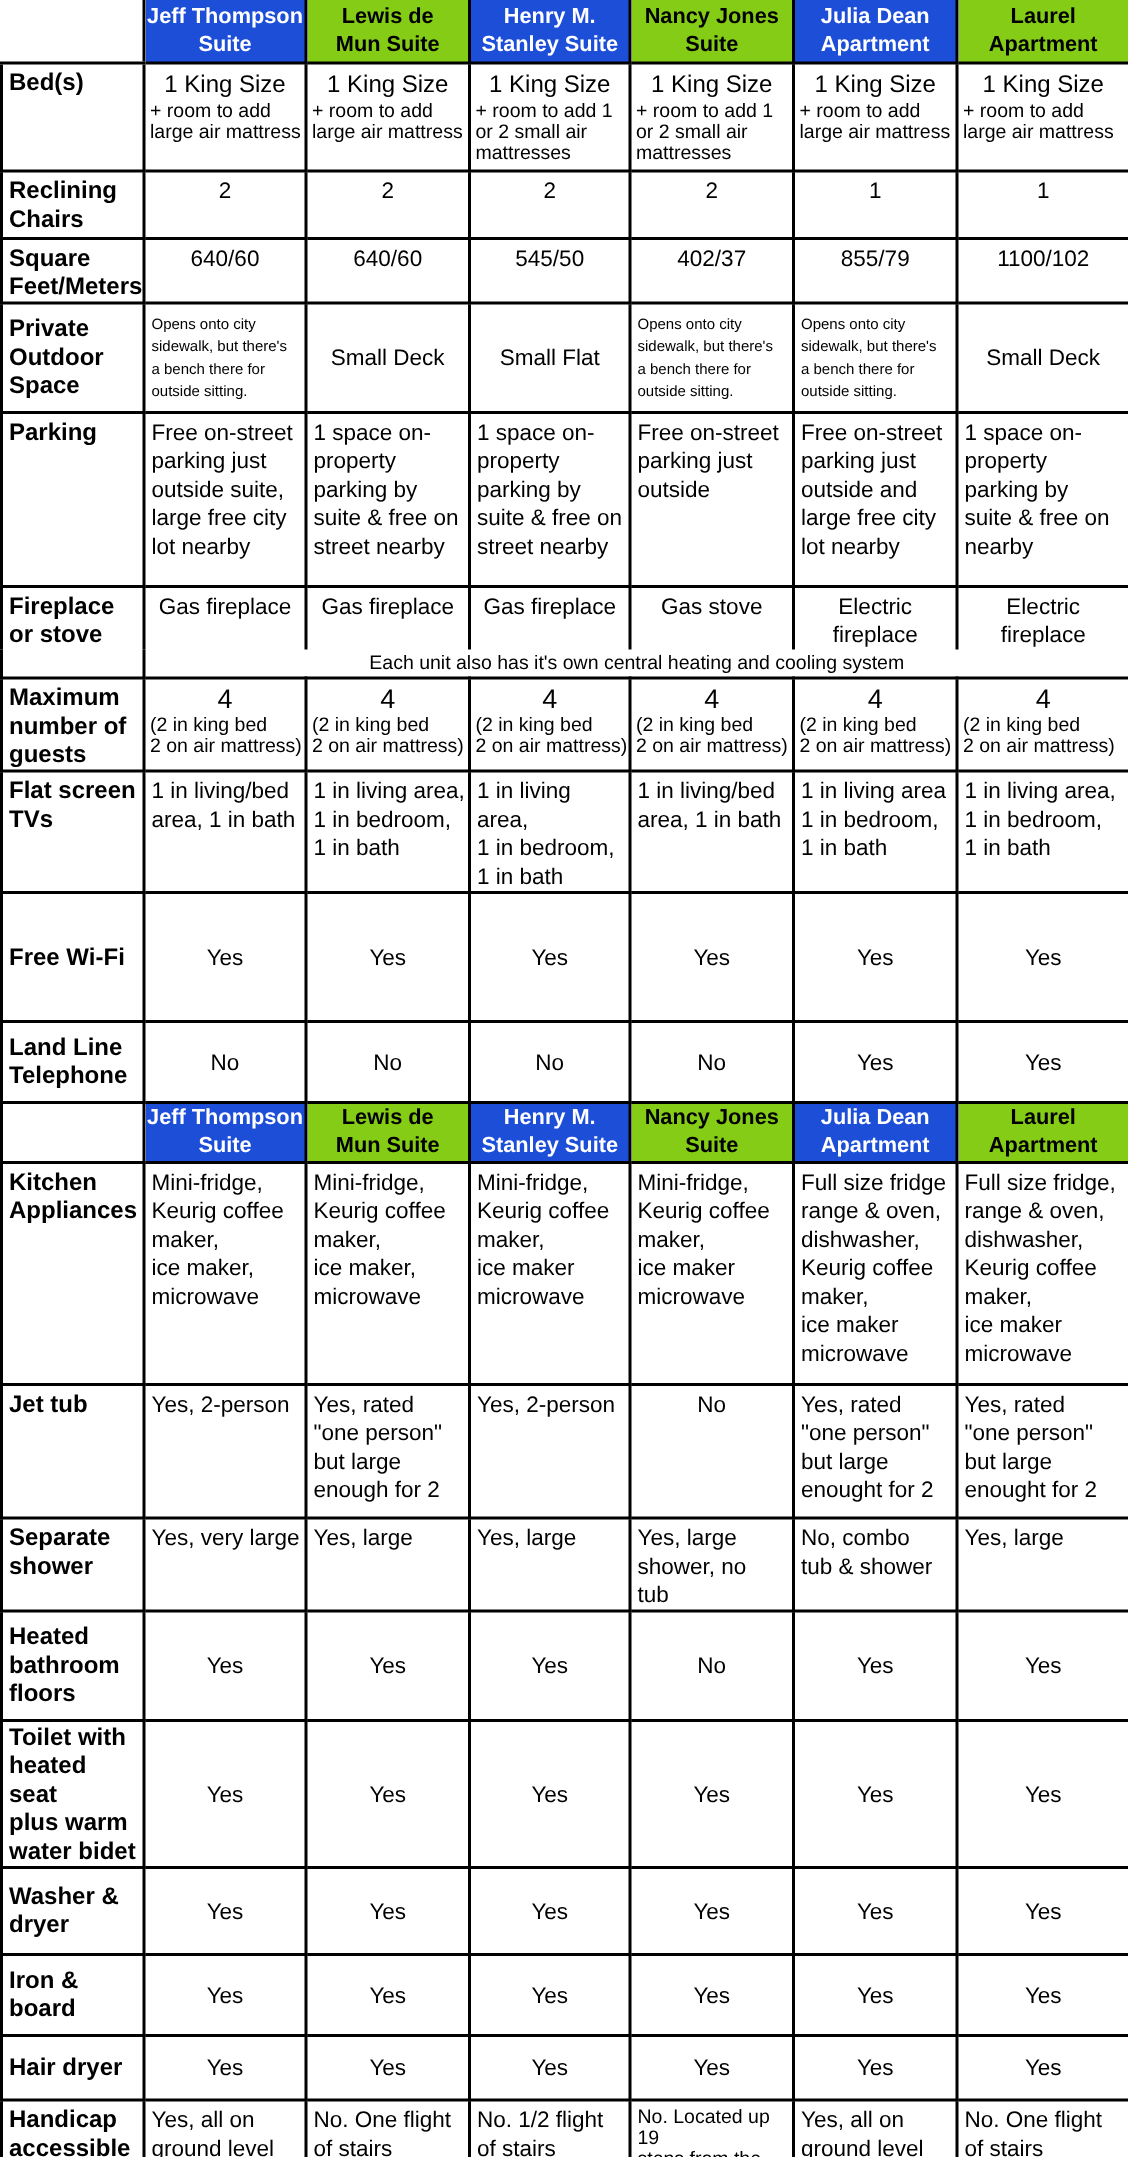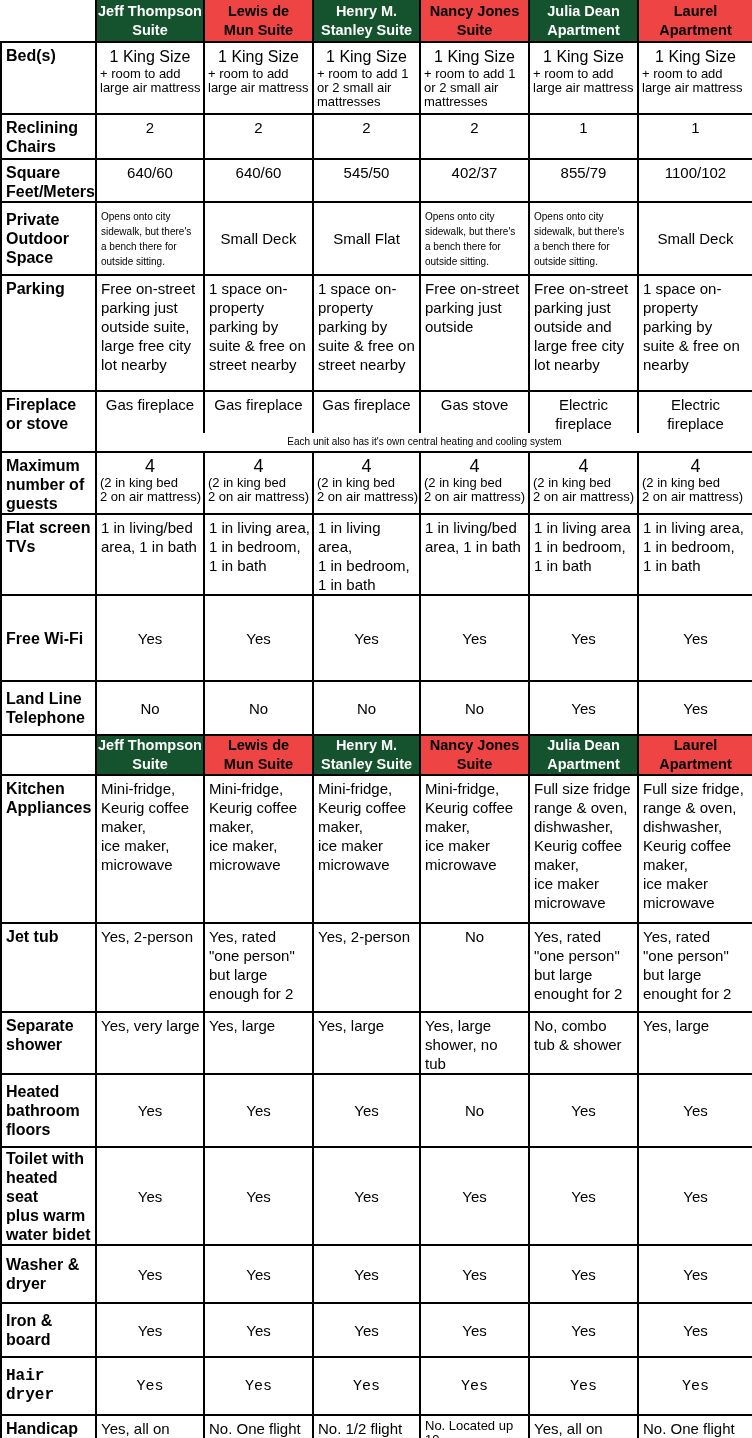--- a/index.html
+++ b/index.html
@@ -25,22 +25,22 @@
     box-sizing: border-box;
   }
   
   .h-cell {
     font-weight: bold;
     font-size: 14.5px;
     line-height: 19px;
     text-align: center;
     vertical-align: middle;
   }
-  .h-dark { background: #14532d; color: #ffffff; }
-  .h-light { background: #ef4444; color: #000000; }
+  .h-dark { background: #1d4ed8; color: #ffffff; }
+  .h-light { background: #84cc16; color: #000000; }
   tr.first-row td { border-top: none; }
   .corner { border: none; border-bottom: 2px solid #000000; background: #ffffff; }
   
   .rlabel {
     font-weight: bold;
     font-size: 16px;
     line-height: 19px;
     text-align: left;
     padding-left: 4px;
     padding-right: 1px;
@@ -54,21 +54,21 @@
   .small { font-size: 13px; line-height: 14px; }
   .tiny { font-size: 10px; line-height: 15px; }
   .b-main { font-size: 16px; line-height: 21px; text-align: center; }
   .g-main { font-size: 18px; line-height: 20px; text-align: center; }
   .sub { text-align: left; padding-left: 3px; white-space: pre-line; }
   .no-bottom { border-bottom: none; }
   .note-cell {
     border-top: none;
     text-align: center;
     vertical-align: top;
-    font-size: 10px;
+    font-size: 13px;
     line-height: 18px;
   }
 </style>
 </head>
 <body>
 
 <table>
   <colgroup id="cols">
       <col style="width: 95px;">
       <col style="width: 108px;">
@@ -373,21 +373,21 @@
       <tr style="height: 54px;">
         <td class="rlabel vmid">Iron &amp;
 board</td>
         <td class="c vmid acenter">Yes</td>
         <td class="c vmid acenter">Yes</td>
         <td class="c vmid acenter">Yes</td>
         <td class="c vmid acenter">Yes</td>
         <td class="c vmid acenter">Yes</td>
         <td class="c vmid acenter">Yes</td>
       </tr>
-      <tr style="height: 58px; font-family: Liberation Mono, monospace;">
+      <tr style="height: 43px;">
         <td class="rlabel vmid">Hair dryer</td>
         <td class="c vmid acenter">Yes</td>
         <td class="c vmid acenter">Yes</td>
         <td class="c vmid acenter">Yes</td>
         <td class="c vmid acenter">Yes</td>
         <td class="c vmid acenter">Yes</td>
         <td class="c vmid acenter">Yes</td>
       </tr>
       <tr style="height: 61px;">
         <td class="rlabel vtop">Handicap

